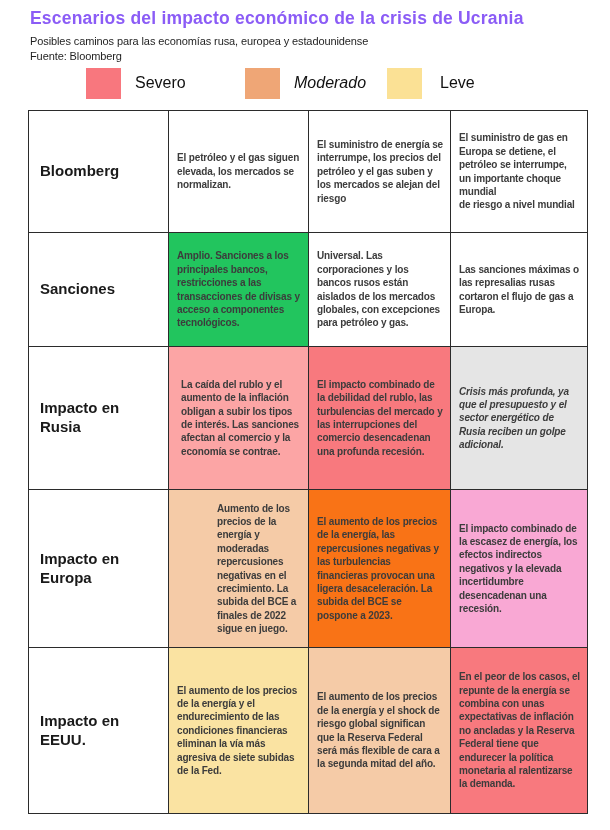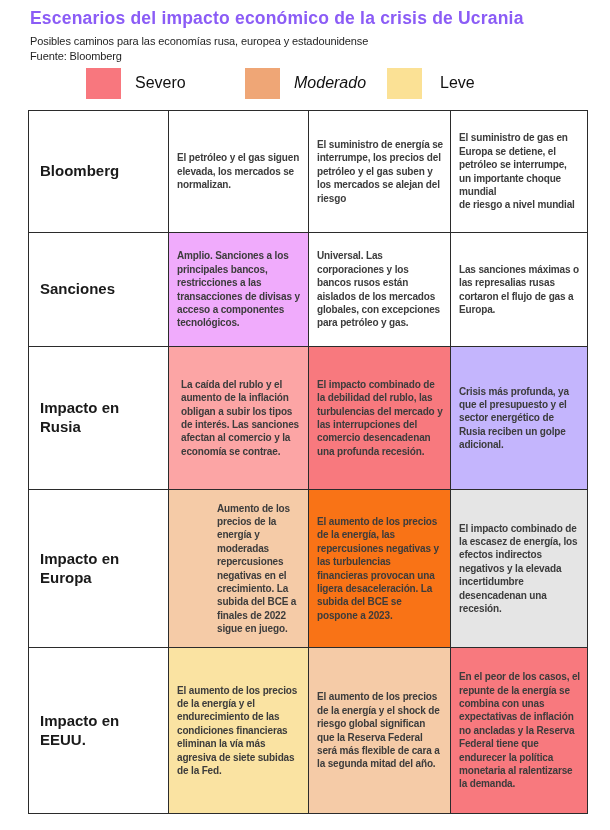--- a/index.html
+++ b/index.html
@@ -143,36 +143,36 @@
     <tbody>
       <tr class="r0">
         <th>Bloomberg</th>
         <td style="background-color: rgb(255, 255, 255);">El petróleo y el gas siguen elevada, los mercados se normalizan.</td>
         <td style="background-color: rgb(255, 255, 255);">El suministro de energía se interrumpe, los precios del petróleo y el gas suben y los mercados se alejan del riesgo</td>
         <td style="background-color: rgb(255, 255, 255);">El suministro de gas en Europa se detiene, el petróleo se interrumpe, un importante choque mundial
 de riesgo a nivel mundial</td>
       </tr>
       <tr class="r1">
         <th>Sanciones</th>
-        <td style="background-color: #f0abfc;">Amplio. Sanciones a los principales bancos, restricciones a las transacciones de divisas y acceso a componentes tecnológicos.</td>
+        <td style="background-color: #22c55e;">Amplio. Sanciones a los principales bancos, restricciones a las transacciones de divisas y acceso a componentes tecnológicos.</td>
         <td style="background-color: rgb(255, 255, 255);">Universal. Las corporaciones y los bancos rusos están aislados de los mercados globales, con excepciones para petróleo y gas.</td>
         <td style="background-color: rgb(255, 255, 255);">Las sanciones máximas o las represalias rusas cortaron el flujo de gas a Europa.</td>
       </tr>
       <tr class="r2">
         <th>Impacto en Rusia</th>
         <td style="background-color: #fca5a5; padding-left: 12px;">La caída del rublo y el aumento de la inflación obligan a subir los tipos de interés. Las sanciones afectan al comercio y la economía se contrae.</td>
         <td style="background-color: rgb(248, 121, 126);">El impacto combinado de la debilidad del rublo, las turbulencias del mercado y las interrupciones del comercio desencadenan una profunda recesión.</td>
-        <td style="background-color: #c4b5fd;">Crisis más profunda, ya que el presupuesto y el sector energético de Rusia reciben un golpe adicional.</td>
+        <td style="background-color: #e5e5e5; font-style: italic;">Crisis más profunda, ya que el presupuesto y el sector energético de Rusia reciben un golpe adicional.</td>
       </tr>
       <tr class="r3">
         <th>Impacto en
 Europa</th>
         <td style="background-color: rgb(245, 203, 167); padding-left: 48px;">Aumento de los precios de la energía y moderadas repercusiones negativas en el crecimiento. La subida del BCE a finales de 2022 sigue en juego.</td>
         <td style="background-color: #f97316;">El aumento de los precios de la energía, las repercusiones negativas y las turbulencias financieras provocan una ligera desaceleración. La subida del BCE se pospone a 2023.</td>
-        <td style="background-color: #e5e5e5;">El impacto combinado de la escasez de energía, los efectos indirectos negativos y la elevada incertidumbre desencadenan una recesión.</td>
+        <td style="background-color: #f9a8d4;">El impacto combinado de la escasez de energía, los efectos indirectos negativos y la elevada incertidumbre desencadenan una recesión.</td>
       </tr>
       <tr class="r4">
         <th>Impacto en
 EEUU.</th>
         <td style="background-color: rgb(250, 227, 162);">El aumento de los precios de la energía y el endurecimiento de las condiciones financieras eliminan la vía más agresiva de siete subidas de la Fed.</td>
         <td style="background-color: rgb(245, 203, 167);">El aumento de los precios de la energía y el shock de riesgo global significan que la Reserva Federal será más flexible de cara a la segunda mitad del año.</td>
         <td style="background-color: rgb(248, 121, 126);">En el peor de los casos, el repunte de la energía se combina con unas expectativas de inflación no ancladas y la Reserva Federal tiene que endurecer la política monetaria al ralentizarse la demanda.</td>
       </tr>
     </tbody>
   </table>

